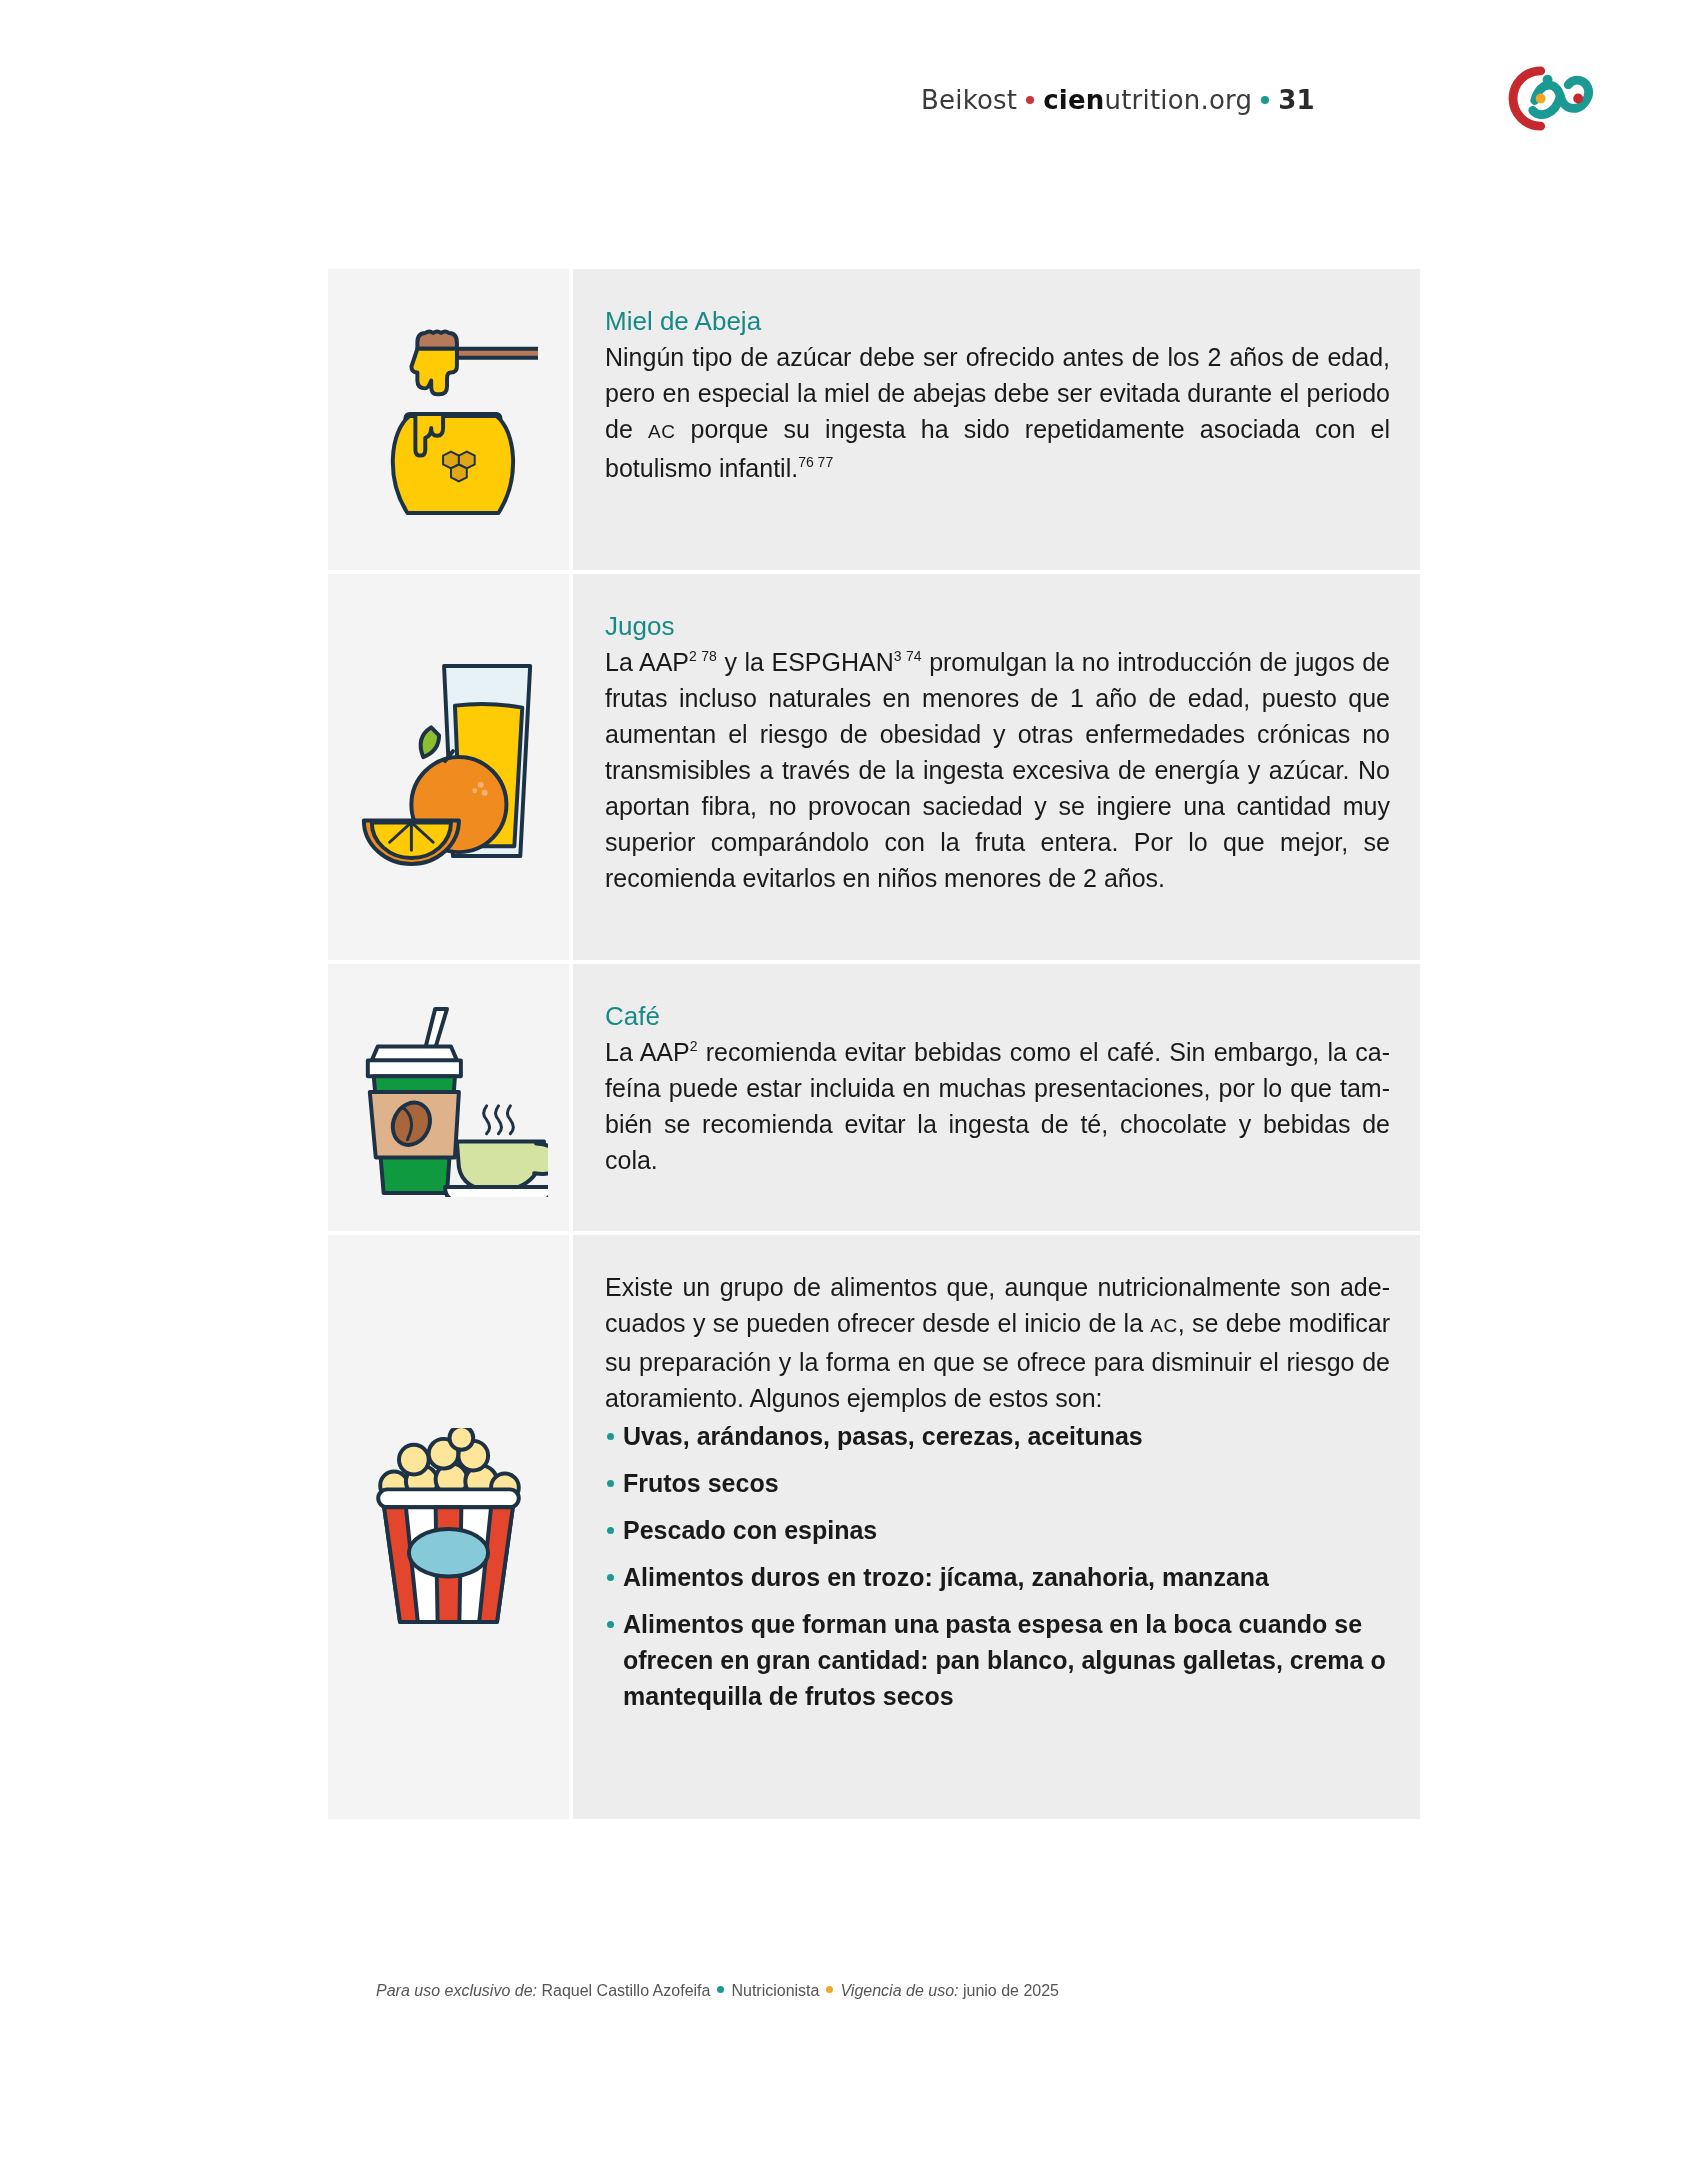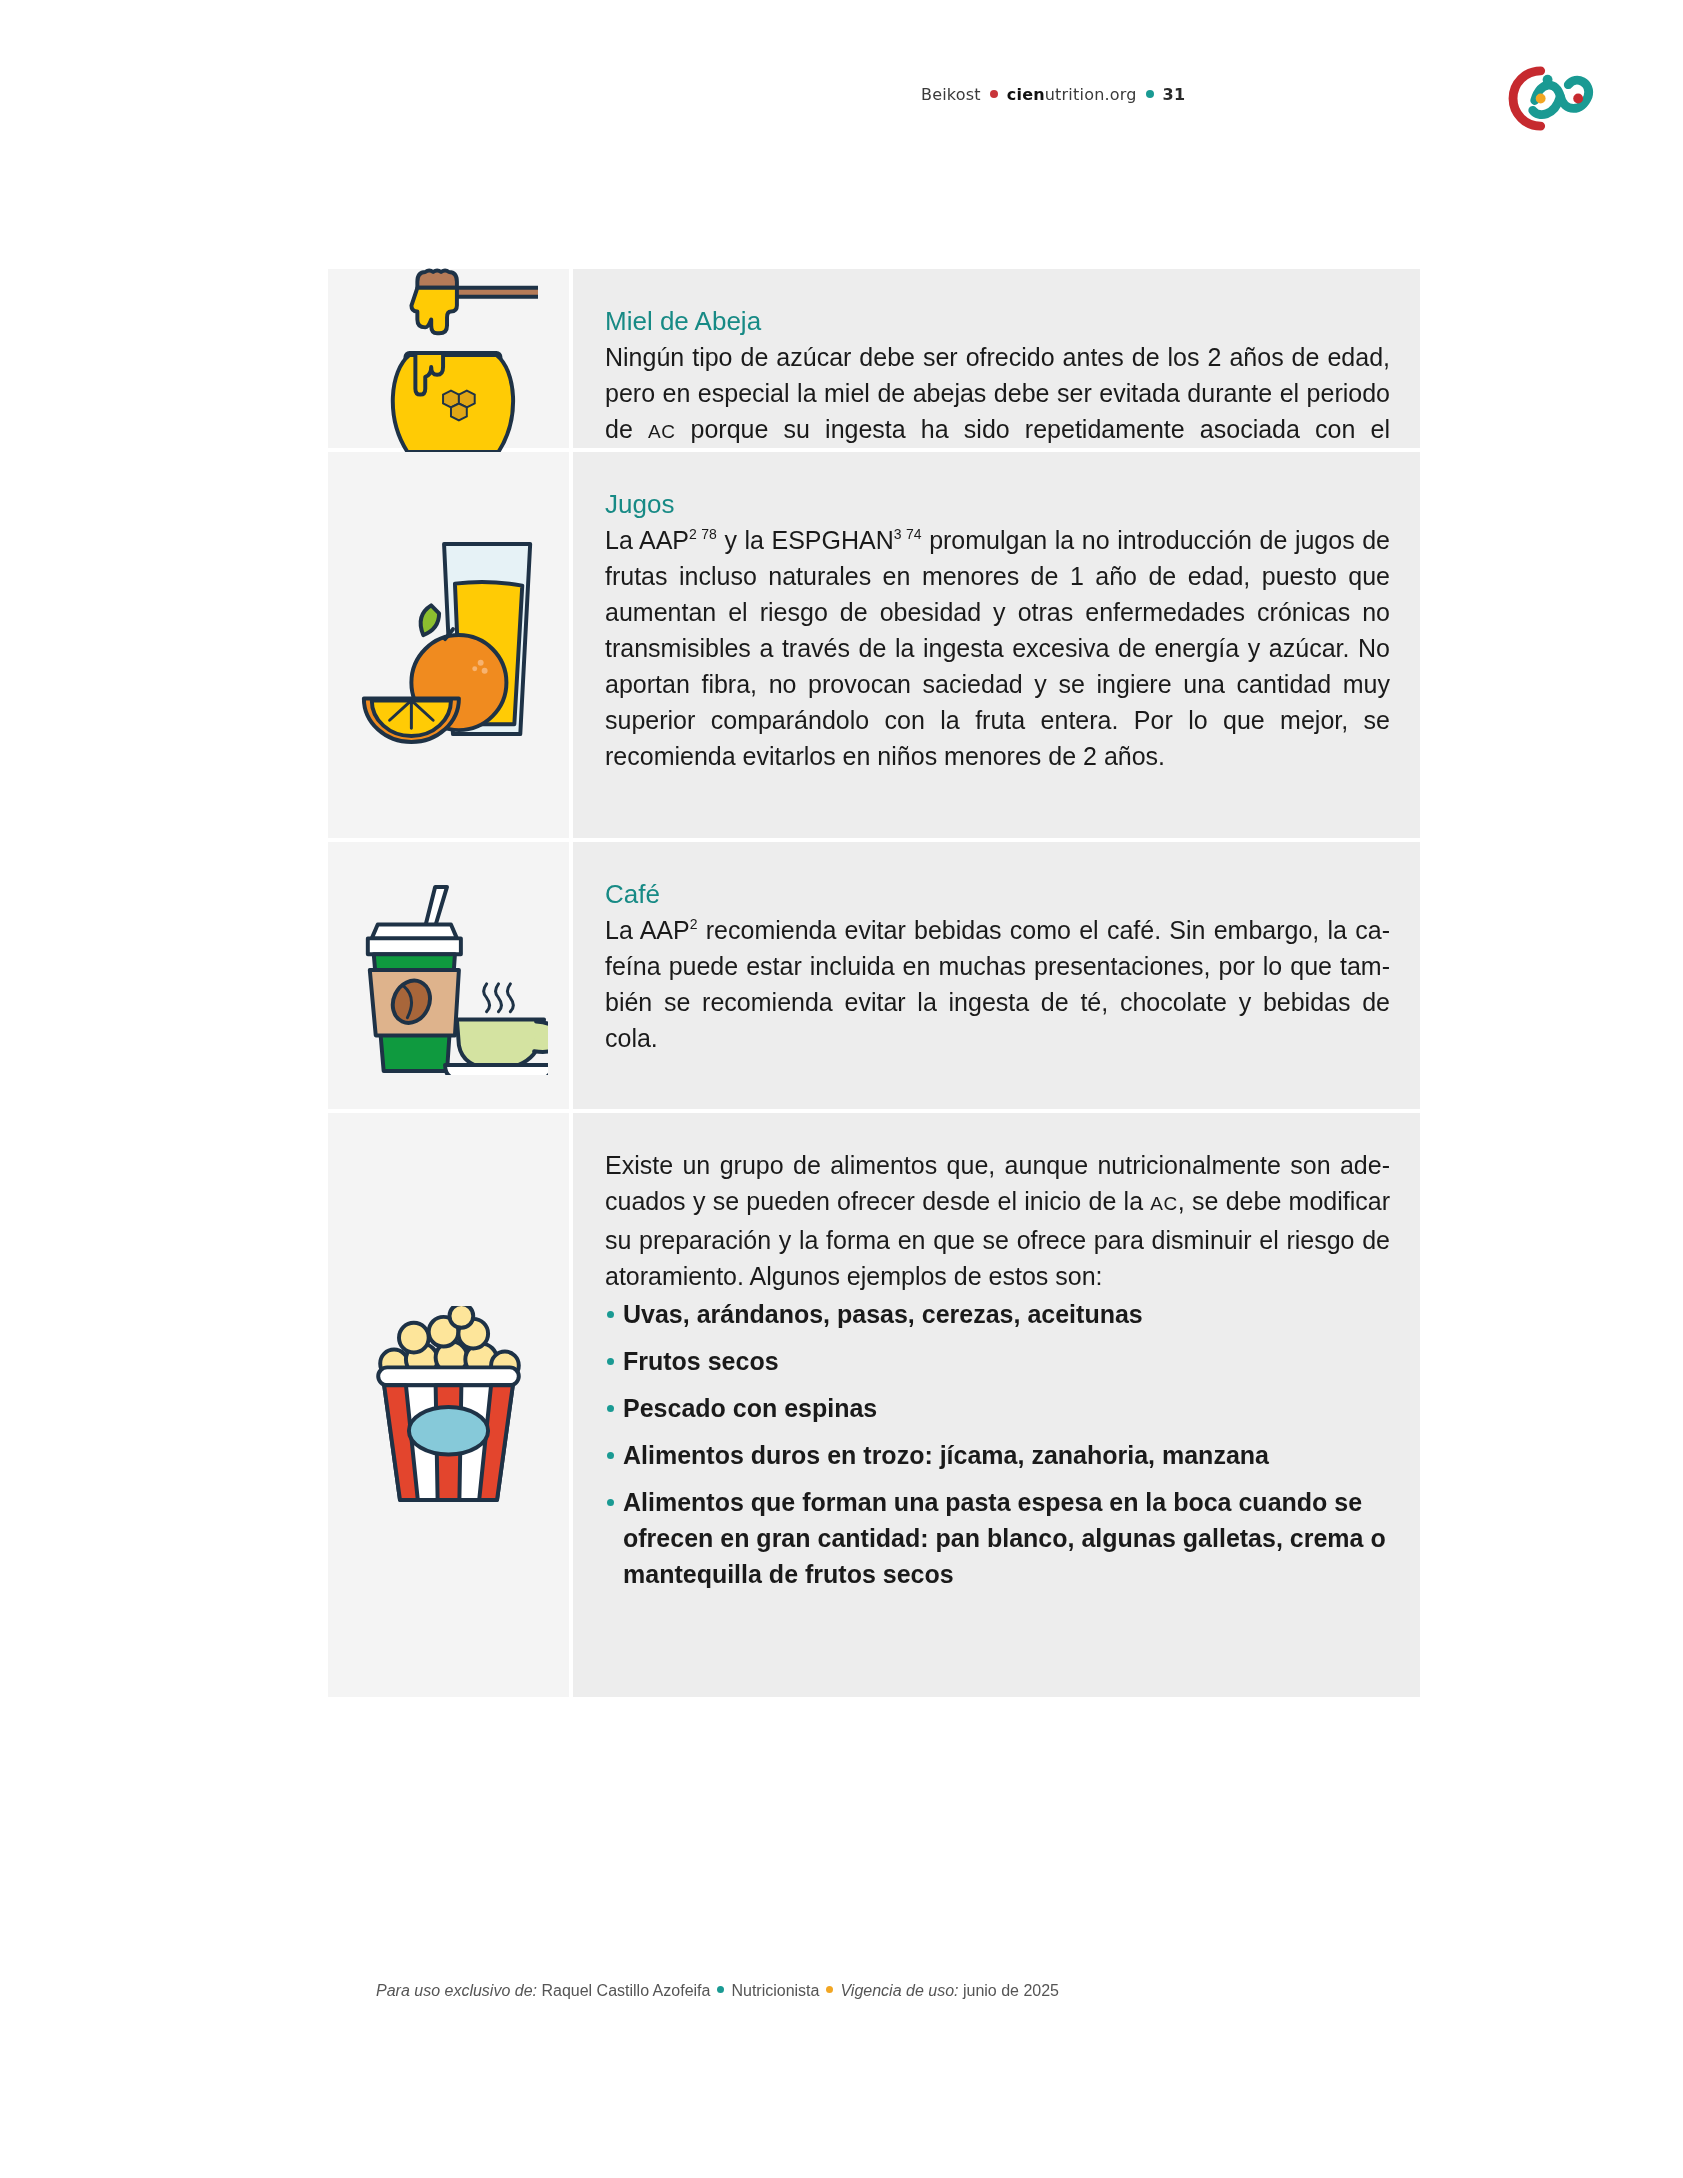--- a/index.html
+++ b/index.html
@@ -1,21 +1,21 @@
 <!DOCTYPE html>
 <html><head>
 <meta charset="utf-8">
 <style>
   html, body { margin: 0; padding: 0; }
   body {
     width: 1683px; height: 2178px; background: #ffffff; position: relative; overflow: hidden;
     font-family: "Liberation Sans", "DejaVu Sans", sans-serif; color: #1a1a1a;
   }
   .header {
-    position: absolute; top: 85px; left: 921px; font-size: 16px; color: #3a3a3a;
+    position: absolute; top: 85px; left: 921px; font-size: 26px; color: #3a3a3a;
     font-family: "DejaVu Sans", sans-serif; letter-spacing: 0.2px; white-space: nowrap;
   }
   .header .sep { display: inline-block; width: 8px; height: 8px; border-radius: 50%; margin: 0 9px; vertical-align: middle; position: relative; top: -2px; }
   .header .bold { font-weight: bold; color: #111; }
   .header .page { font-weight: bold; color: #2a2a2a; }
   .logo { position: absolute; top: 61px; left: 1505px; width: 95px; height: 73px; }
 
   .table { position: absolute; left: 328px; top: 269px; width: 1092px; }
   .row { display: flex; gap: 4px; margin-bottom: 4px; }
   .icon-cell { width: 241px; background: #f4f4f4; flex: none; display: flex; align-items: center; justify-content: center; }
@@ -47,21 +47,21 @@
   <path d="M36 10 A28 28 0 1 0 36 66" fill="none" stroke="#c62a2f" stroke-width="9" stroke-linecap="round"></path>
   <path d="M30 40 C36 20, 52 20, 56 36 C60 52, 78 52, 84 36 C88 22, 72 14, 64 24" fill="none" stroke="#1a9a93" stroke-width="9" stroke-linecap="round"></path>
   <path d="M56 36 C50 56, 34 58, 28 50" fill="none" stroke="#1a9a93" stroke-width="9" stroke-linecap="round"></path>
   <circle cx="43" cy="19" r="5" fill="#1a9a93"></circle>
   <circle cx="36" cy="38" r="5" fill="#f2a623"></circle>
   <circle cx="74" cy="38" r="5" fill="#c62a2f"></circle>
 </svg>
 
 <div class="table">
 
-  <div class="row" style="height:179px">
+  <div class="row" style="height:301px">
     <div class="icon-cell">
       <svg width="178" height="198" viewBox="0 0 180 200">
         <g stroke="#1e3246" stroke-width="4" stroke-linejoin="round" stroke-linecap="round">
           <rect x="90" y="28" width="100" height="9" rx="4.5" fill="#b57b58"></rect>
           <path d="M58 22 q0 -10 8 -10 q4 -3 8 0 q4 -3 8 0 q4 -3 8 0 q8 0 8 10 v6 h-40z" fill="#b57b58"></path>
           <path d="M58 28 h40 v18 q0 6 -6 6 q-4 0 -4 6 v8 q0 8 -8 8 h-2 q-6 0 -6 -8 v-6 q-3 8 -6 8 q-8 0 -8 -8 v-8 q-6 0 -6 -6z" fill="#ffcb05"></path>
           <rect x="46" y="94" width="96" height="22" rx="4" fill="#dff0f2"></rect>
           <path d="M50 116 C30 132, 26 180, 48 214 H140 C162 180, 158 132, 138 116z" transform="translate(0,-20)" fill="#ffcb05"></path>
           <path d="M56 94 h28 v14 q0 8 -6 8 q-6 0 -6 -8 q0 8 -6 10 v12 q0 6 -5 6 q-5 0 -5 -6z" fill="#ffcb05"></path>
         </g>

